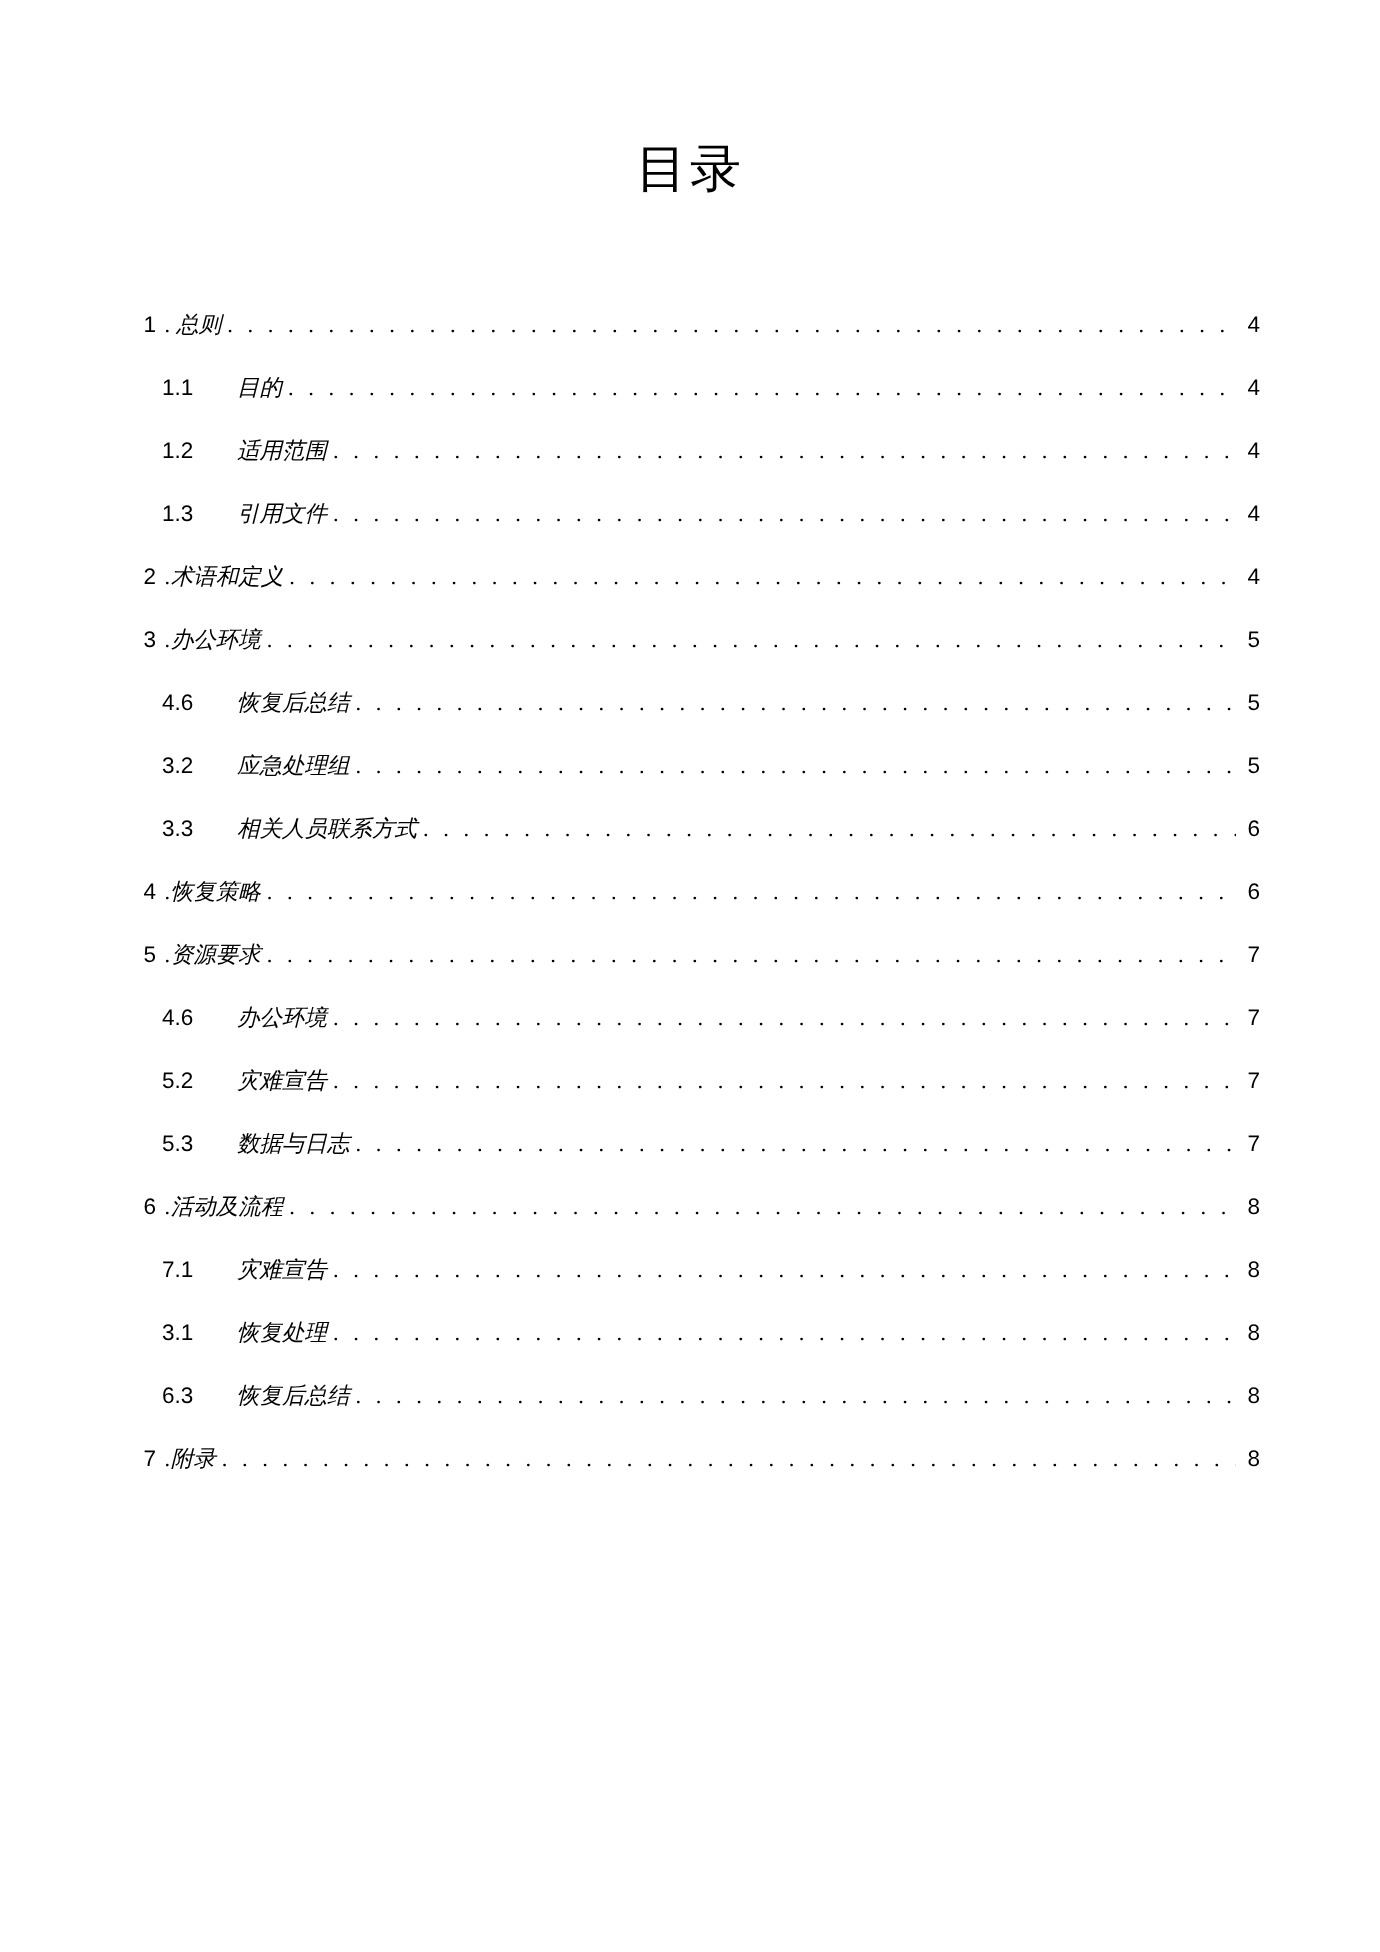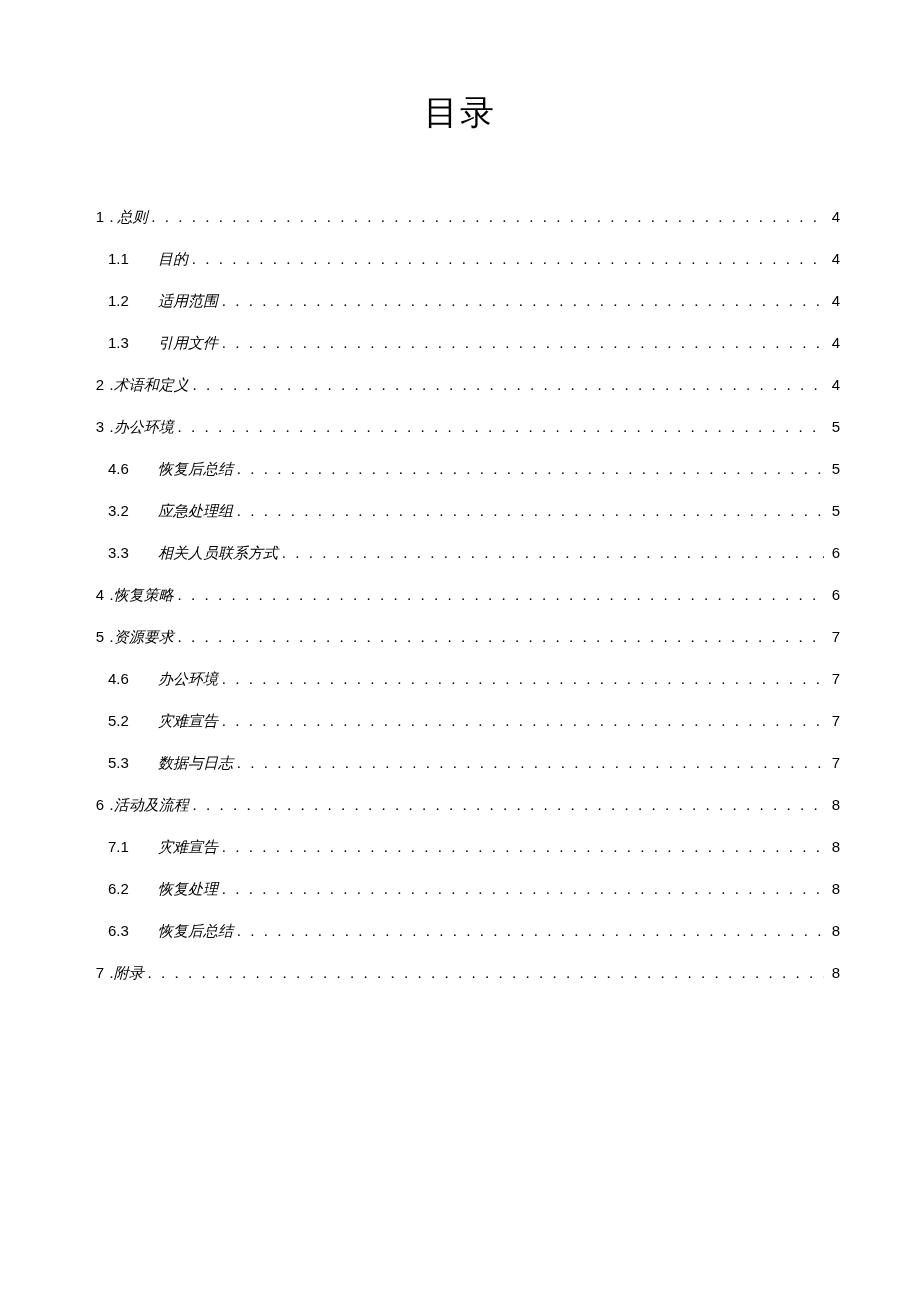--- a/index.html
+++ b/index.html
@@ -169,21 +169,21 @@
       <span class="dots"></span>
       <span class="page-col">8</span>
     </div>
     <div class="toc-row level2">
       <span class="num-col">7.1</span>
       <span class="title-col">灾难宣告</span>
       <span class="dots"></span>
       <span class="page-col">8</span>
     </div>
     <div class="toc-row level2">
-      <span class="num-col">6.2</span>
+      <span class="num-col">3.1</span>
       <span class="title-col">恢复处理</span>
       <span class="dots"></span>
       <span class="page-col">8</span>
     </div>
     <div class="toc-row level2">
       <span class="num-col">6.3</span>
       <span class="title-col">恢复后总结</span>
       <span class="dots"></span>
       <span class="page-col">8</span>
     </div>

